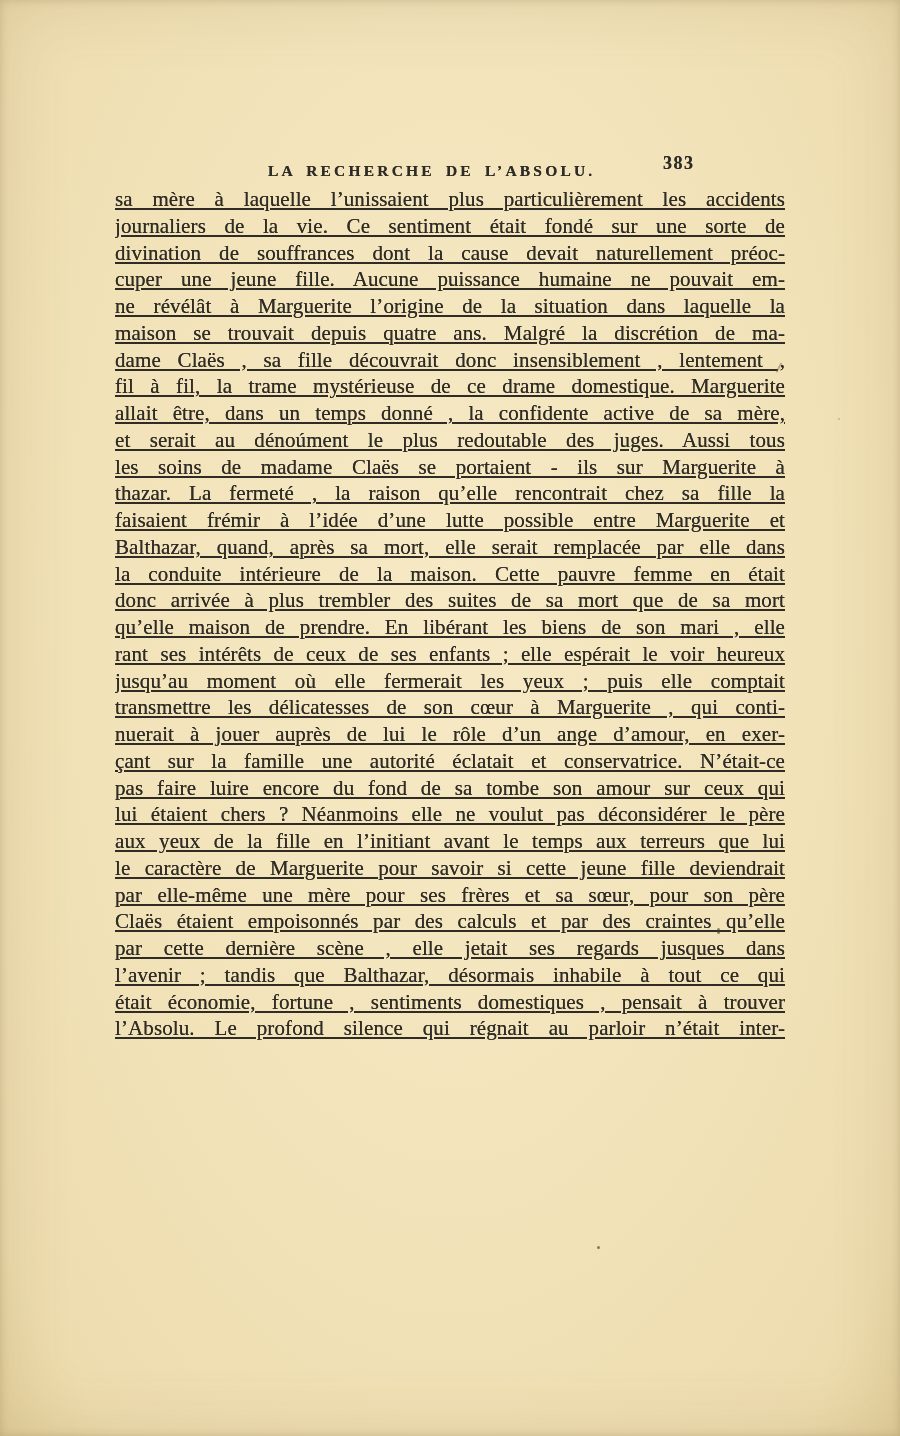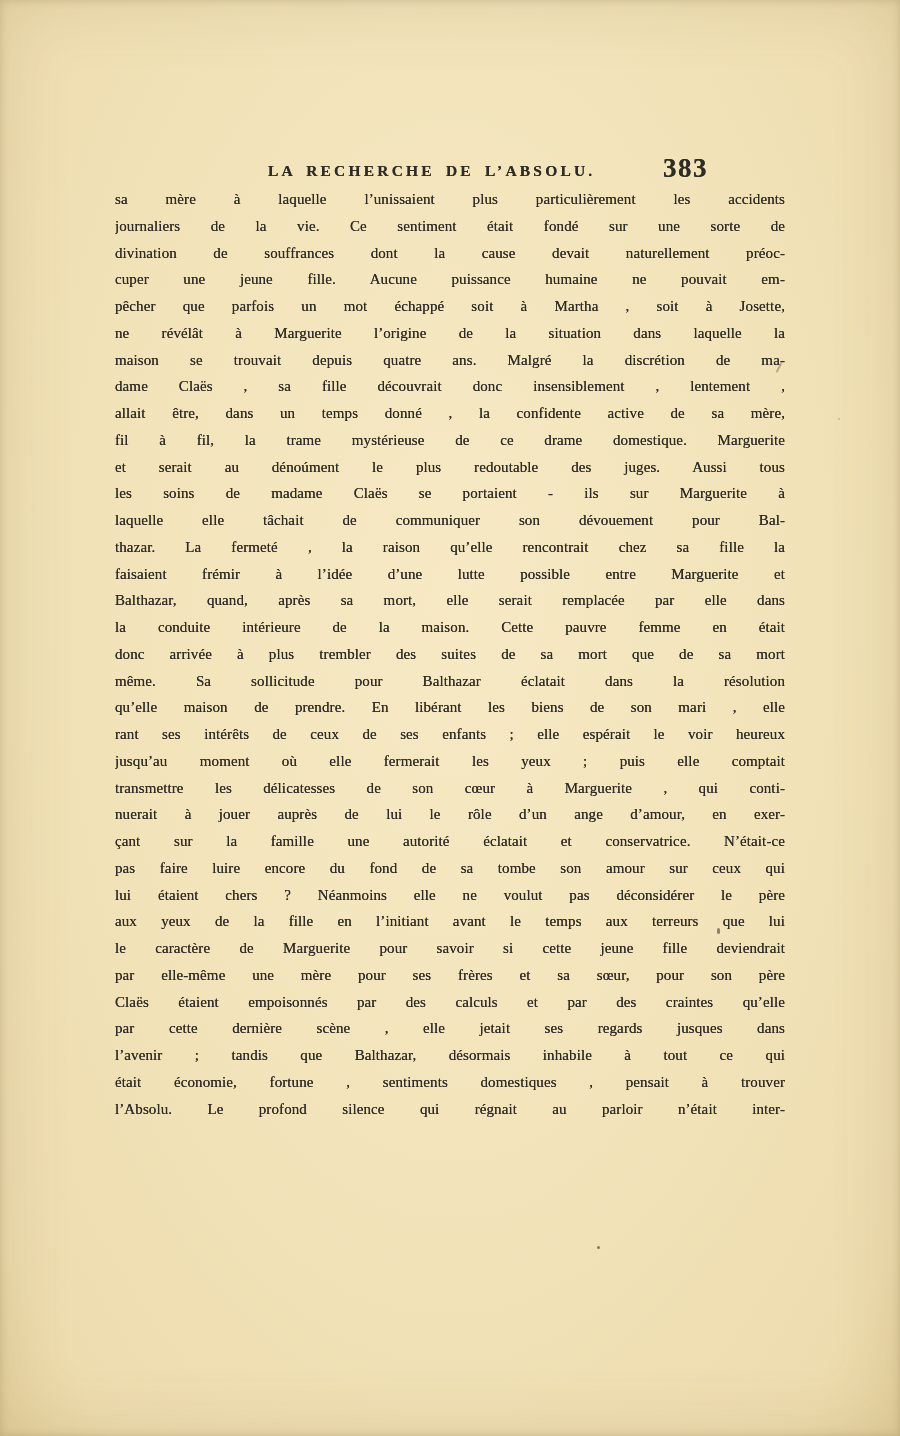--- a/index.html
+++ b/index.html
@@ -38,43 +38,44 @@
     font-weight: bold;
     letter-spacing: 3.2px;
     word-spacing: 4px;
     text-shadow: 0 0 0.5px rgba(47,44,38,0.85);
     white-space: nowrap;
   }
   .page-number {
     position: absolute;
     left: 663px;
     top: -2px;
-    font-size: 27px;
+    font-size: 18px;
     font-weight: bold;
     letter-spacing: 1.5px;
     text-shadow: 0 0 0.5px rgba(47,44,38,0.8);
   }
 
   
   .text-block {
     position: absolute;
     left: 115px;
     top: 186px;
     width: 670px;
   }
   .text-line {
-    font-size: 15px;
+    font-size: 21px;
     line-height: 26.75px;
     height: 26.75px;
     text-align: justify;
     text-align-last: justify;
     white-space: normal;
     overflow: hidden;
     letter-spacing: 0.1px;
     text-shadow: 0 0 0.55px rgba(47,44,38,0.9);
+    text-decoration: underline;
   }
 
   
   .speck {
     position: absolute;
     background: rgba(150, 108, 60, 0.55);
     border-radius: 1px;
   }
   .speck.fiber-1 { left: 778px; top: 362px; width: 1.5px; height: 11px; transform: rotate(28deg); background: rgba(140, 96, 52, 0.45); }
   .speck.mark-1  { left: 717px; top: 928px; width: 3px;  height: 6px;  border-radius: 2px; background: rgba(60, 52, 40, 0.55); }
@@ -89,35 +90,32 @@
   <div class="running-head">
     <span class="running-title">LA RECHERCHE DE L’ABSOLU.</span>
     <span class="page-number">383</span>
   </div>
 
   <div class="text-block">
       <div class="text-line">sa mère à laquelle l’unissaient plus particulièrement les accidents</div>
       <div class="text-line">journaliers de la vie. Ce sentiment était fondé sur une sorte de</div>
       <div class="text-line">divination de souffrances dont la cause devait naturellement préoc-</div>
       <div class="text-line">cuper une jeune fille. Aucune puissance humaine ne pouvait em-</div>
-      <div class="text-line">pêcher que parfois un mot échappé soit à Martha , soit à Josette,</div>
       <div class="text-line">ne révélât à Marguerite l’origine de la situation dans laquelle la</div>
       <div class="text-line">maison se trouvait depuis quatre ans. Malgré la discrétion de ma-</div>
       <div class="text-line">dame Claës , sa fille découvrait donc insensiblement , lentement ,</div>
+      <div class="text-line">fil à fil, la trame mystérieuse de ce drame domestique. Marguerite</div>
       <div class="text-line">allait être, dans un temps donné , la confidente active de sa mère,</div>
-      <div class="text-line">fil à fil, la trame mystérieuse de ce drame domestique. Marguerite</div>
       <div class="text-line">et serait au dénoúment le plus redoutable des juges. Aussi tous</div>
       <div class="text-line">les soins de madame Claës se portaient - ils sur Marguerite à</div>
-      <div class="text-line">laquelle elle tâchait de communiquer son dévouement pour Bal-</div>
       <div class="text-line">thazar. La fermeté , la raison qu’elle rencontrait chez sa fille la</div>
       <div class="text-line">faisaient frémir à l’idée d’une lutte possible entre Marguerite et</div>
       <div class="text-line">Balthazar, quand, après sa mort, elle serait remplacée par elle dans</div>
       <div class="text-line">la conduite intérieure de la maison. Cette pauvre femme en était</div>
       <div class="text-line">donc arrivée à plus trembler des suites de sa mort que de sa mort</div>
-      <div class="text-line">même. Sa sollicitude pour Balthazar éclatait dans la résolution</div>
       <div class="text-line">qu’elle maison de prendre. En libérant les biens de son mari , elle</div>
       <div class="text-line">rant ses intérêts de ceux de ses enfants ; elle espérait le voir heureux</div>
       <div class="text-line">jusqu’au moment où elle fermerait les yeux ; puis elle comptait</div>
       <div class="text-line">transmettre les délicatesses de son cœur à Marguerite , qui conti-</div>
       <div class="text-line">nuerait à jouer auprès de lui le rôle d’un ange d’amour, en exer-</div>
       <div class="text-line">çant sur la famille une autorité éclatait et conservatrice. N’était-ce</div>
       <div class="text-line">pas faire luire encore du fond de sa tombe son amour sur ceux qui</div>
       <div class="text-line">lui étaient chers ? Néanmoins elle ne voulut pas déconsidérer le père</div>
       <div class="text-line">aux yeux de la fille en l’initiant avant le temps aux terreurs que lui</div>
       <div class="text-line">le caractère de Marguerite pour savoir si cette jeune fille deviendrait</div>

